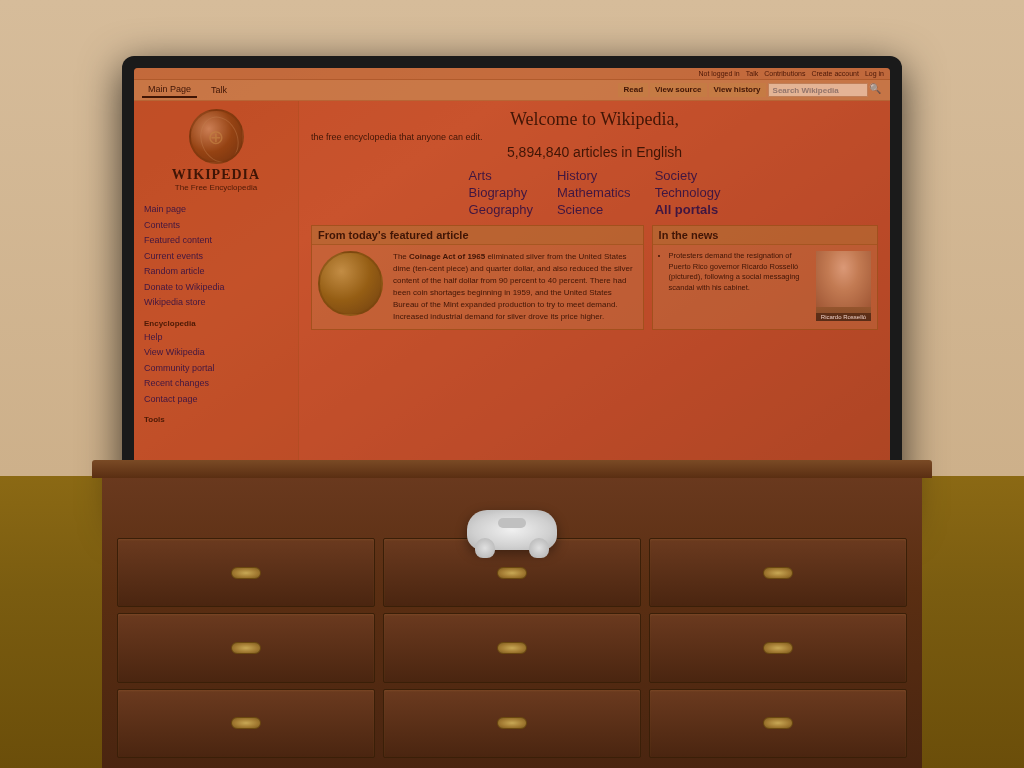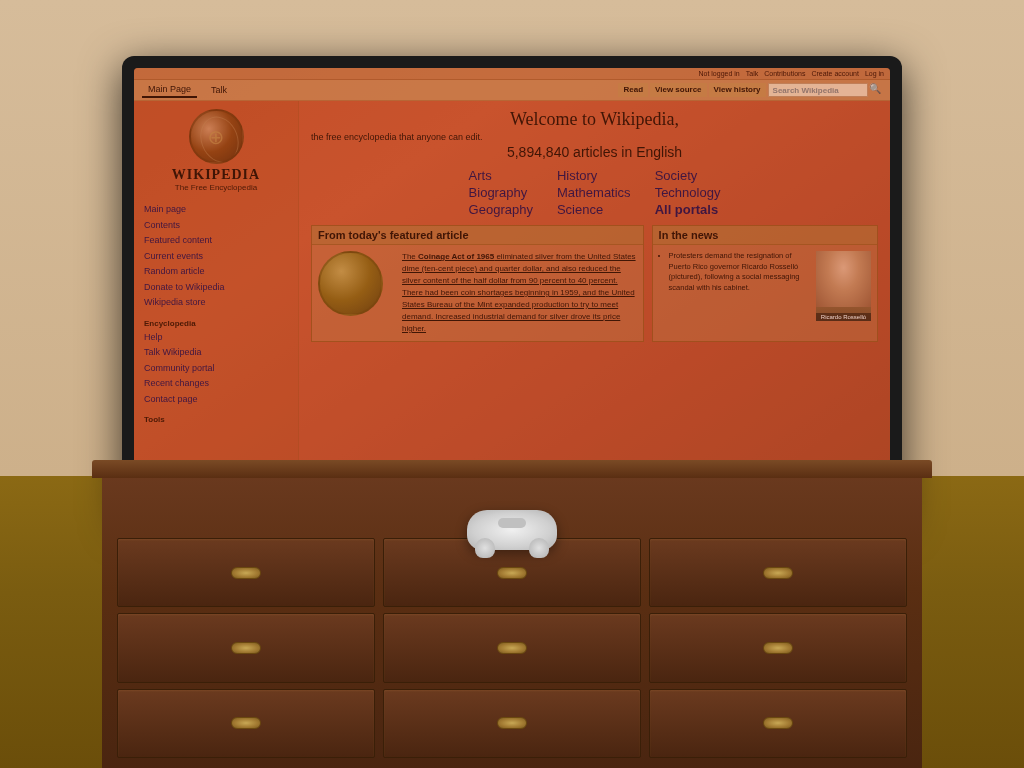--- a/index.html
+++ b/index.html
@@ -369,22 +369,21 @@
       font-weight: bold;
       color: #1a0800;
       background: rgba(170,120,50,0.4);
       padding: 3px 6px;
       margin: -6px -6px 6px -6px;
       border-bottom: 1px solid rgba(140,80,20,0.5);
     }
 
     .featured-content {
       display: flex;
-      gap: 19px;
-      text-decoration: underline;
+      gap: 10px;
     }
 
     .coin-image {
       width: 65px;
       height: 65px;
       border-radius: 50%;
       background: radial-gradient(circle at 35% 30%, #c8a855, #8b6914, #5a4010);
       flex-shrink: 0;
       border: 2px solid rgba(100,70,10,0.5);
     }
@@ -571,21 +570,21 @@
                 <a class="sidebar-link">Main page</a>
                 <a class="sidebar-link">Contents</a>
                 <a class="sidebar-link">Featured content</a>
                 <a class="sidebar-link">Current events</a>
                 <a class="sidebar-link">Random article</a>
                 <a class="sidebar-link">Donate to Wikipedia</a>
                 <a class="sidebar-link">Wikipedia store</a>
 
                 <div class="sidebar-section">Encyclopedia</div>
                 <a class="sidebar-link">Help</a>
-                <a class="sidebar-link">Talk Wikipedia</a>
+                <a class="sidebar-link">View Wikipedia</a>
                 <a class="sidebar-link">Community portal</a>
                 <a class="sidebar-link">Recent changes</a>
                 <a class="sidebar-link">Contact page</a>
 
                 <div class="sidebar-section">Tools</div>
               </div>
             </div>
 
             <div class="wiki-article">
               <h1 class="wiki-welcome-title">Welcome to Wikipedia,</h1>

